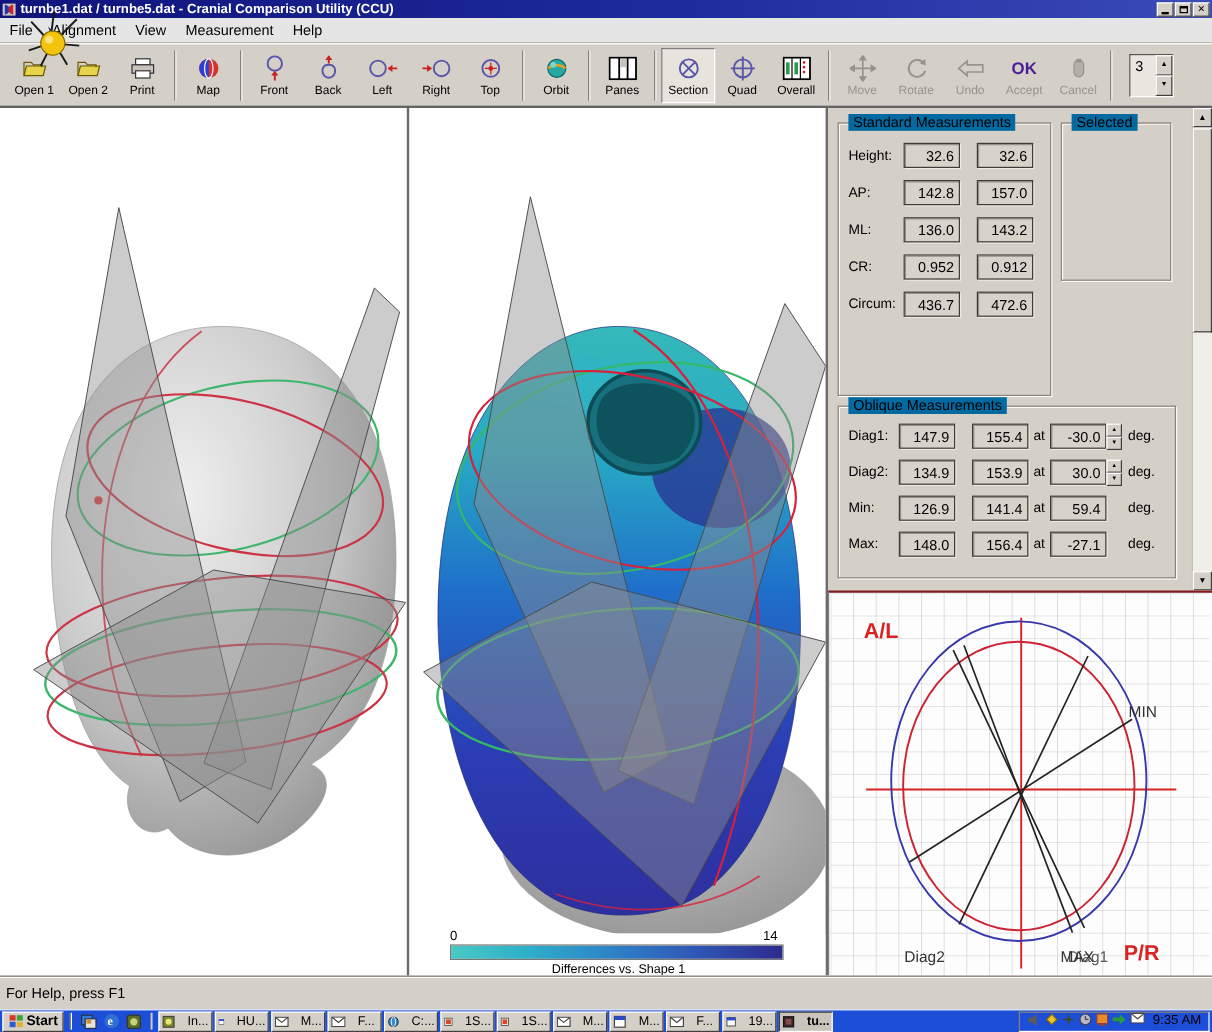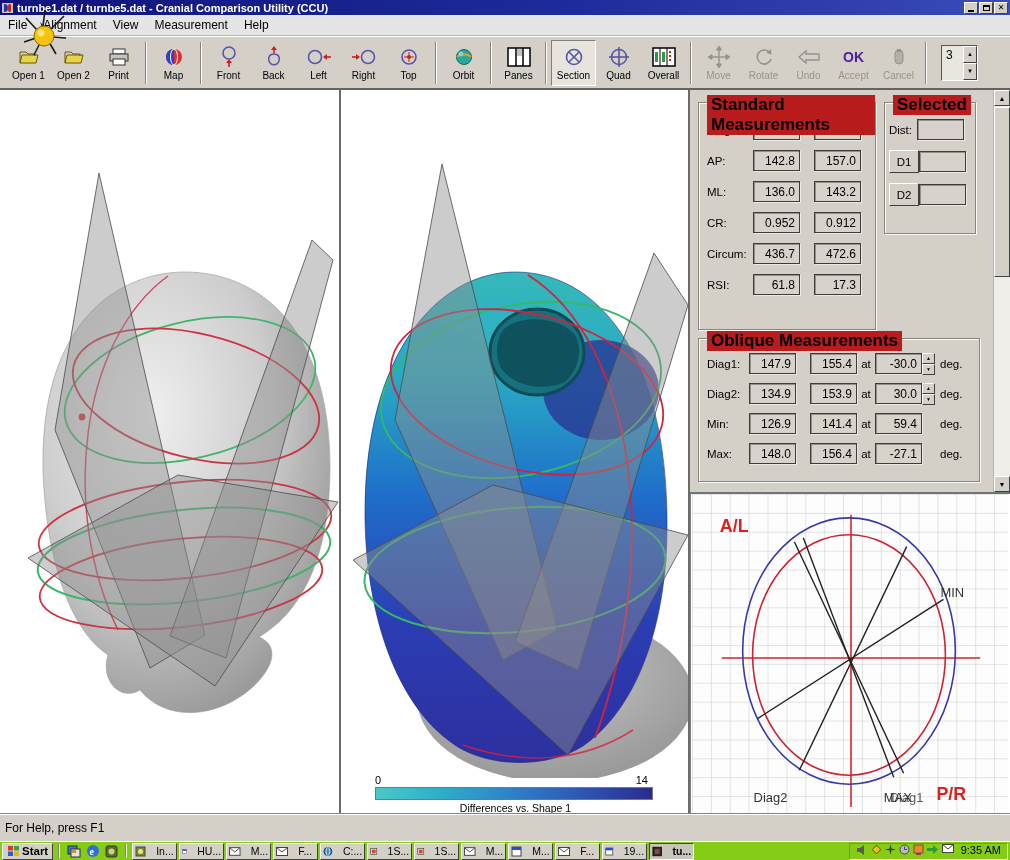--- a/index.html
+++ b/index.html
@@ -40,25 +40,25 @@
   .spinstack { width:14px; display:flex; flex-direction:column; }
   .spinstack .sbtn { flex:1; background:#d4d0c8; border:1px solid; border-color:#fff #404040 #404040 #fff;
     font-size:6px; line-height:6px; display:flex; align-items:center; justify-content:center; }
 
   
   .main { position:absolute; left:0; top:88px; width:1010px; height:725px; background:#fff; border-top:2px solid #636363; }
   .pane { position:absolute; top:0; background:#fff; overflow:hidden; }
   .pane-left  { left:0; width:341px; height:723px; border-right:2px solid #6b6b6b; }
   .pane-mid   { left:343px; width:347px; height:723px; border-right:2px solid #6b6b6b; }
   .meas-panel { position:absolute; left:690px; top:0; width:320px; height:402px; background:#d4d0c8; }
-  .plot-pane  { position:absolute; left:690px; top:402px; width:320px; height:321px; background:#fff; border-top:2px solid #737373; border-left:1px solid #808080; }
+  .plot-pane  { position:absolute; left:690px; top:402px; width:320px; height:321px; background:#fff; border-top:2px solid #7f1d1d; border-left:1px solid #808080; }
 
   
   .gbox { position:absolute; border:1px solid #8a867e; box-shadow:1px 1px 0 #fbfaf8, inset 1px 1px 0 #fbfaf8; }
-  .gtitle { position:absolute; top:-8px; left:8px; background:#b91c1c; padding:0 4px; font-size:17px;font-weight:bold; }
+  .gtitle { position:absolute; top:-8px; left:8px; background:#0369a1; padding:0 4px; font-size:12px; }
   .mrow { display:flex; align-items:center; margin:0 0 10px 8px; }
   .mlabel { width:46px; font-size:11.5px; }
   .mfield { width:47px; height:21px; background:#d7d3cb; border:1px solid #3e3c38;
     box-shadow:inset 1px 1px 0 #94908a, 1px 1px 0 #eceae5; font-size:12px;
     display:flex; align-items:center; justify-content:flex-end; padding:0 4px; }
   .gap12 { width:14px; }
   .at { width:18px; text-align:center; font-size:11.5px; }
   .deg { margin-left:5px; font-size:11.5px; }
   .afield { position:relative; }
   .aspin { position:absolute; right:-14px; top:-1px; width:13px; height:22px; display:flex; flex-direction:column; }
@@ -78,21 +78,21 @@
   .cb-max { position:absolute; right:40px; top:-4px; }
   .cb-bar { position:absolute; left:32px; top:9px; width:278px; height:13px; border:1px solid #777;
     background:linear-gradient(90deg,#49c9c4 0%, #2fb0c9 22%, #2e83c8 48%, #2f55b4 75%, #2c2b8c 100%); }
   .cb-caption { position:absolute; left:0; top:24px; width:345px; text-align:center; font-size:10.5px; }
 
   
   .statusbar { position:absolute; left:0; top:813px; width:1010px; height:28px; background:#d4d0c8;
     border-top:1px solid #87837b; box-shadow:inset 0 1px 0 #fff; display:flex; align-items:center; padding-left:5px; font-size:12px; }
 
   
-  .taskbar { position:absolute; left:0; top:841px; width:1010px; height:19px; background:#84cc16;
+  .taskbar { position:absolute; left:0; top:841px; width:1010px; height:19px; background:#1d4ed8;
     border-top:1px solid #fff; display:flex; align-items:center; padding:1px 2px; gap:2px; }
   .startbtn { height:17px; background:#d4d0c8; border:1px solid; border-color:#fff #404040 #404040 #fff;
     display:flex; align-items:center; gap:2px; padding:0 4px; font-weight:bold; font-size:11.5px; }
   .qsep { width:0; height:14px; border-left:1px solid #87837b; border-right:1px solid #fff; margin:0 3px; }
   .qicon { width:17px; height:16px; display:flex; align-items:center; justify-content:center; }
   .taskbtn { height:17px; flex:0 0 45px; background:#d4d0c8; border:1px solid; border-color:#fff #404040 #404040 #fff;
     display:flex; align-items:center; gap:10px; padding:0 2px; font-size:10.5px; overflow:hidden; white-space:nowrap; }
   .taskbtn.active { border-color:#404040 #fff #fff #404040; background:#c9c5bd; font-weight:bold; }
   .tray { margin-left:auto; height:17px; border:1px solid; border-color:#87837b #fff #fff #87837b;
     display:flex; align-items:flex-start; gap:3px; padding:0 6px; }
@@ -453,45 +453,25 @@
           <span class="mfield">0.952</span>
             <span class="gap12"></span>
           <span class="mfield">0.912</span>
         </div>
         <div class="mrow">
           <span class="mlabel">Circum:</span>
           <span class="mfield">436.7</span>
             <span class="gap12"></span>
           <span class="mfield">472.6</span>
         </div>
-        <div class="mrow">
-          <span class="mlabel">RSI:</span>
-          <span class="mfield">61.8</span>
-            <span class="gap12"></span>
-          <span class="mfield">17.3</span>
-        </div>
       </div>
     </div>
 
     <div class="gbox" style="left:194px; top:12px; width:92px; height:132px;">
       <span class="gtitle">Selected</span>
-      <div style="padding-top:16px;">
-        <div class="mrow" style="margin-left:4px;">
-          <span class="mlabel" style="width:28px;">Dist:</span>
-          <span class="mfield"></span>
-        </div>
-        <div class="mrow" style="margin-left:4px;">
-          <span class="dbtn">D1</span>
-          <span class="mfield"></span>
-        </div>
-        <div class="mrow" style="margin-left:4px;">
-          <span class="dbtn">D2</span>
-          <span class="mfield"></span>
-        </div>
-      </div>
     </div>
 
     <div class="gbox" style="left:8px; top:248px; width:282px; height:144px;">
       <span class="gtitle">Oblique Measurements</span>
       <div style="padding-top:14px;">
         <div class="mrow" style="margin-bottom:9px;">
           <span class="mlabel" style="width:42px;">Diag1:</span>
           <span class="mfield">147.9</span>
             <span class="gap12"></span>
           <span class="mfield">155.4</span>

